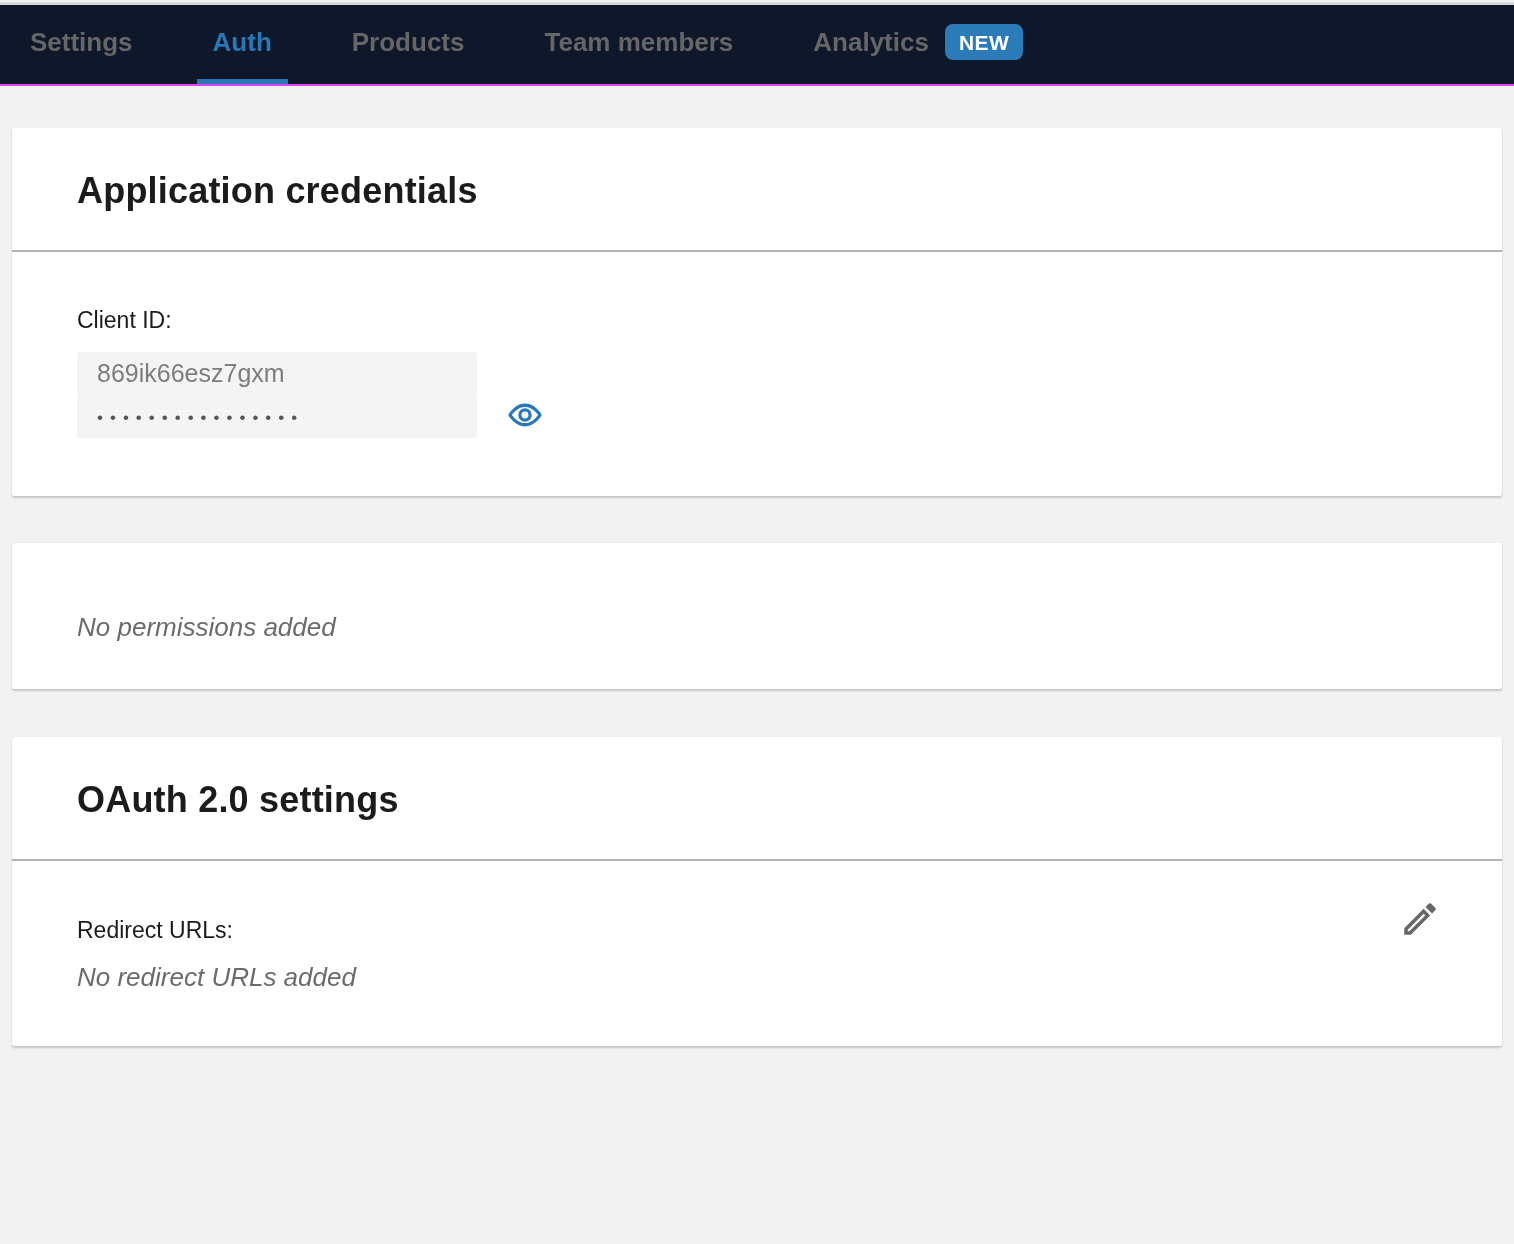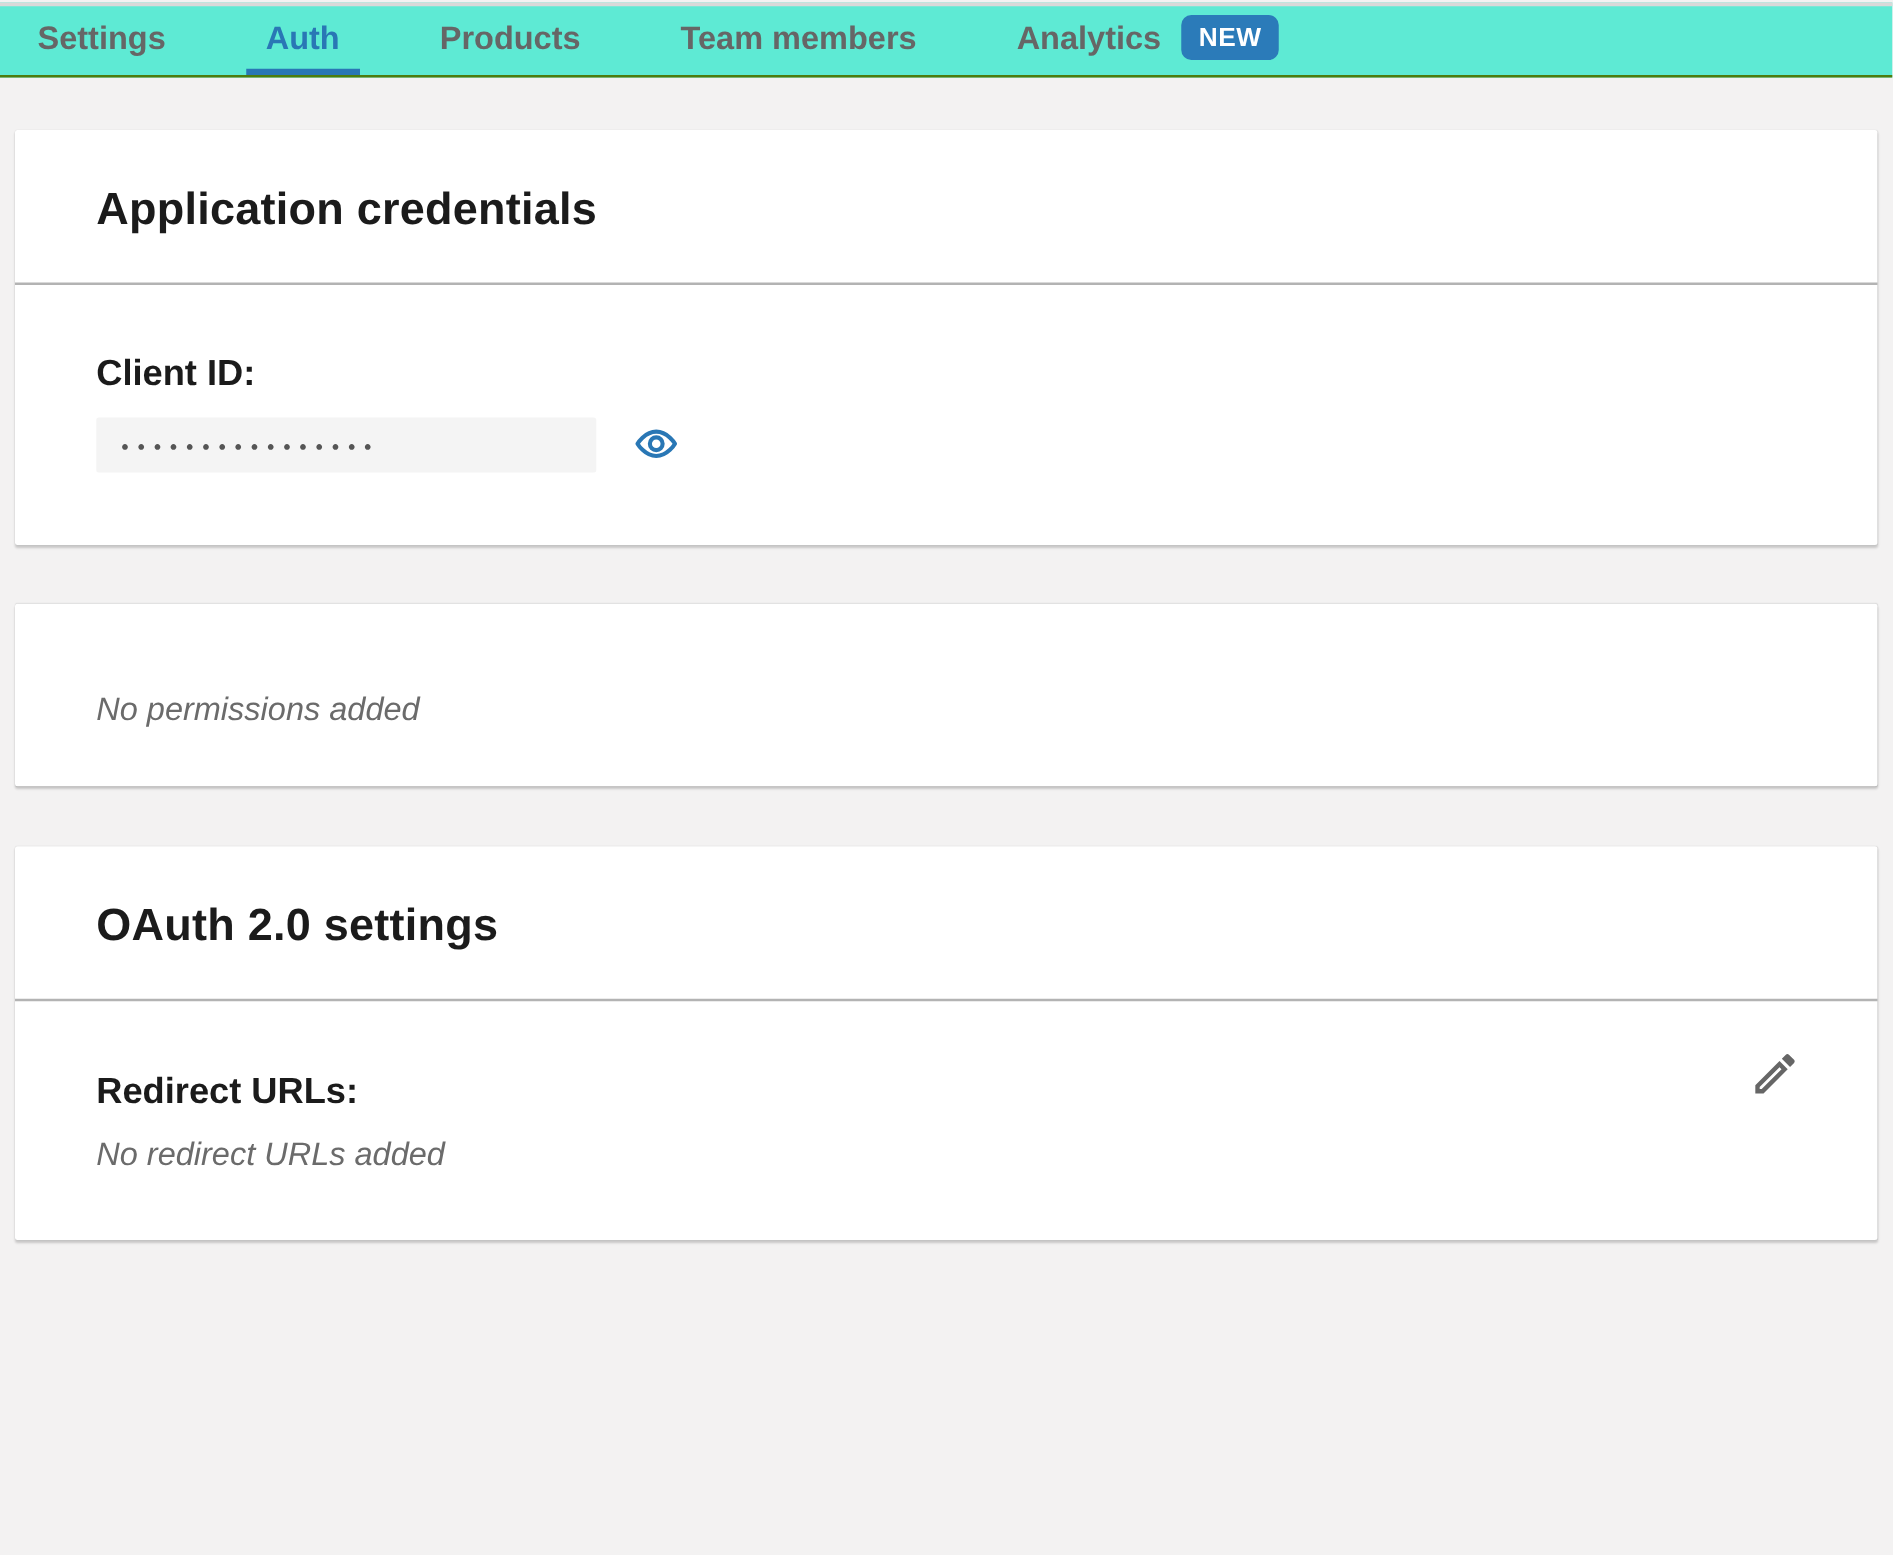--- a/index.html
+++ b/index.html
@@ -18,25 +18,25 @@
   * { margin: 0; padding: 0; box-sizing: border-box; }
   html, body {
     width: 1514px;
     font-family: "Liberation Sans", "DejaVu Sans", sans-serif;
     background: var(--page-bg);
   }
   body { height: 1244px; overflow: hidden; }
 
   
   .tabbar {
-    background: #5eead4;
+    background: #0f172a;
     margin-top: 2px;
     border-top: 3px solid #d9d9d9;
-    border-bottom: 2px solid #4d7c0f;
-    height: 60px;
+    border-bottom: 2px solid #d946ef;
+    height: 84px;
     display: flex;
     align-items: stretch;
     padding-left: 14px;
   }
   .tab {
     display: flex;
     align-items: center;
     padding: 0 16px;
     margin-right: 48px;
     font-size: 26px;
@@ -80,22 +80,22 @@
   }
   .card-title {
     font-size: 36px;
     font-weight: 700;
     color: var(--heading-dark);
     letter-spacing: 0.2px;
   }
   .card-body { padding: 55px 65px 58px; position: relative; }
 
   .field-label {
-    font-size: 29px;
-    font-weight: 700;
+    font-size: 23px;
+    font-weight: 400;
     color: var(--heading-dark);
     margin-bottom: 18px;
   }
   .field-box {
     width: 400px;
     height: 42px;
     background: var(--field-bg);
     border-radius: 2px;
     display: flex;
     align-items: center;
@@ -169,20 +169,21 @@
     <span class="badge">NEW</span>
   </div>
 </nav>
 
 <section class="card card-1">
   <div class="card-header">
     <h2 class="card-title">Application credentials</h2>
   </div>
   <div class="card-body">
     <div class="field-label">Client ID:</div>
+    <div class="field-box">869ik66esz7gxm</div>
 
     <div class="secret-row">
       <div class="field-box secret">••••••••••••••••</div>
       <button class="eye-btn">
         <span>
           <svg width="36" height="36" viewBox="0 0 24 24" fill="none" stroke="#2977b5" stroke-width="2.2" stroke-linecap="round" stroke-linejoin="round">
             <path d="M2 12s3.8-6.5 10-6.5S22 12 22 12s-3.8 6.5-10 6.5S2 12 2 12z"></path>
             <circle cx="12" cy="12" r="3.4"></circle>
           </svg>
         </span>

